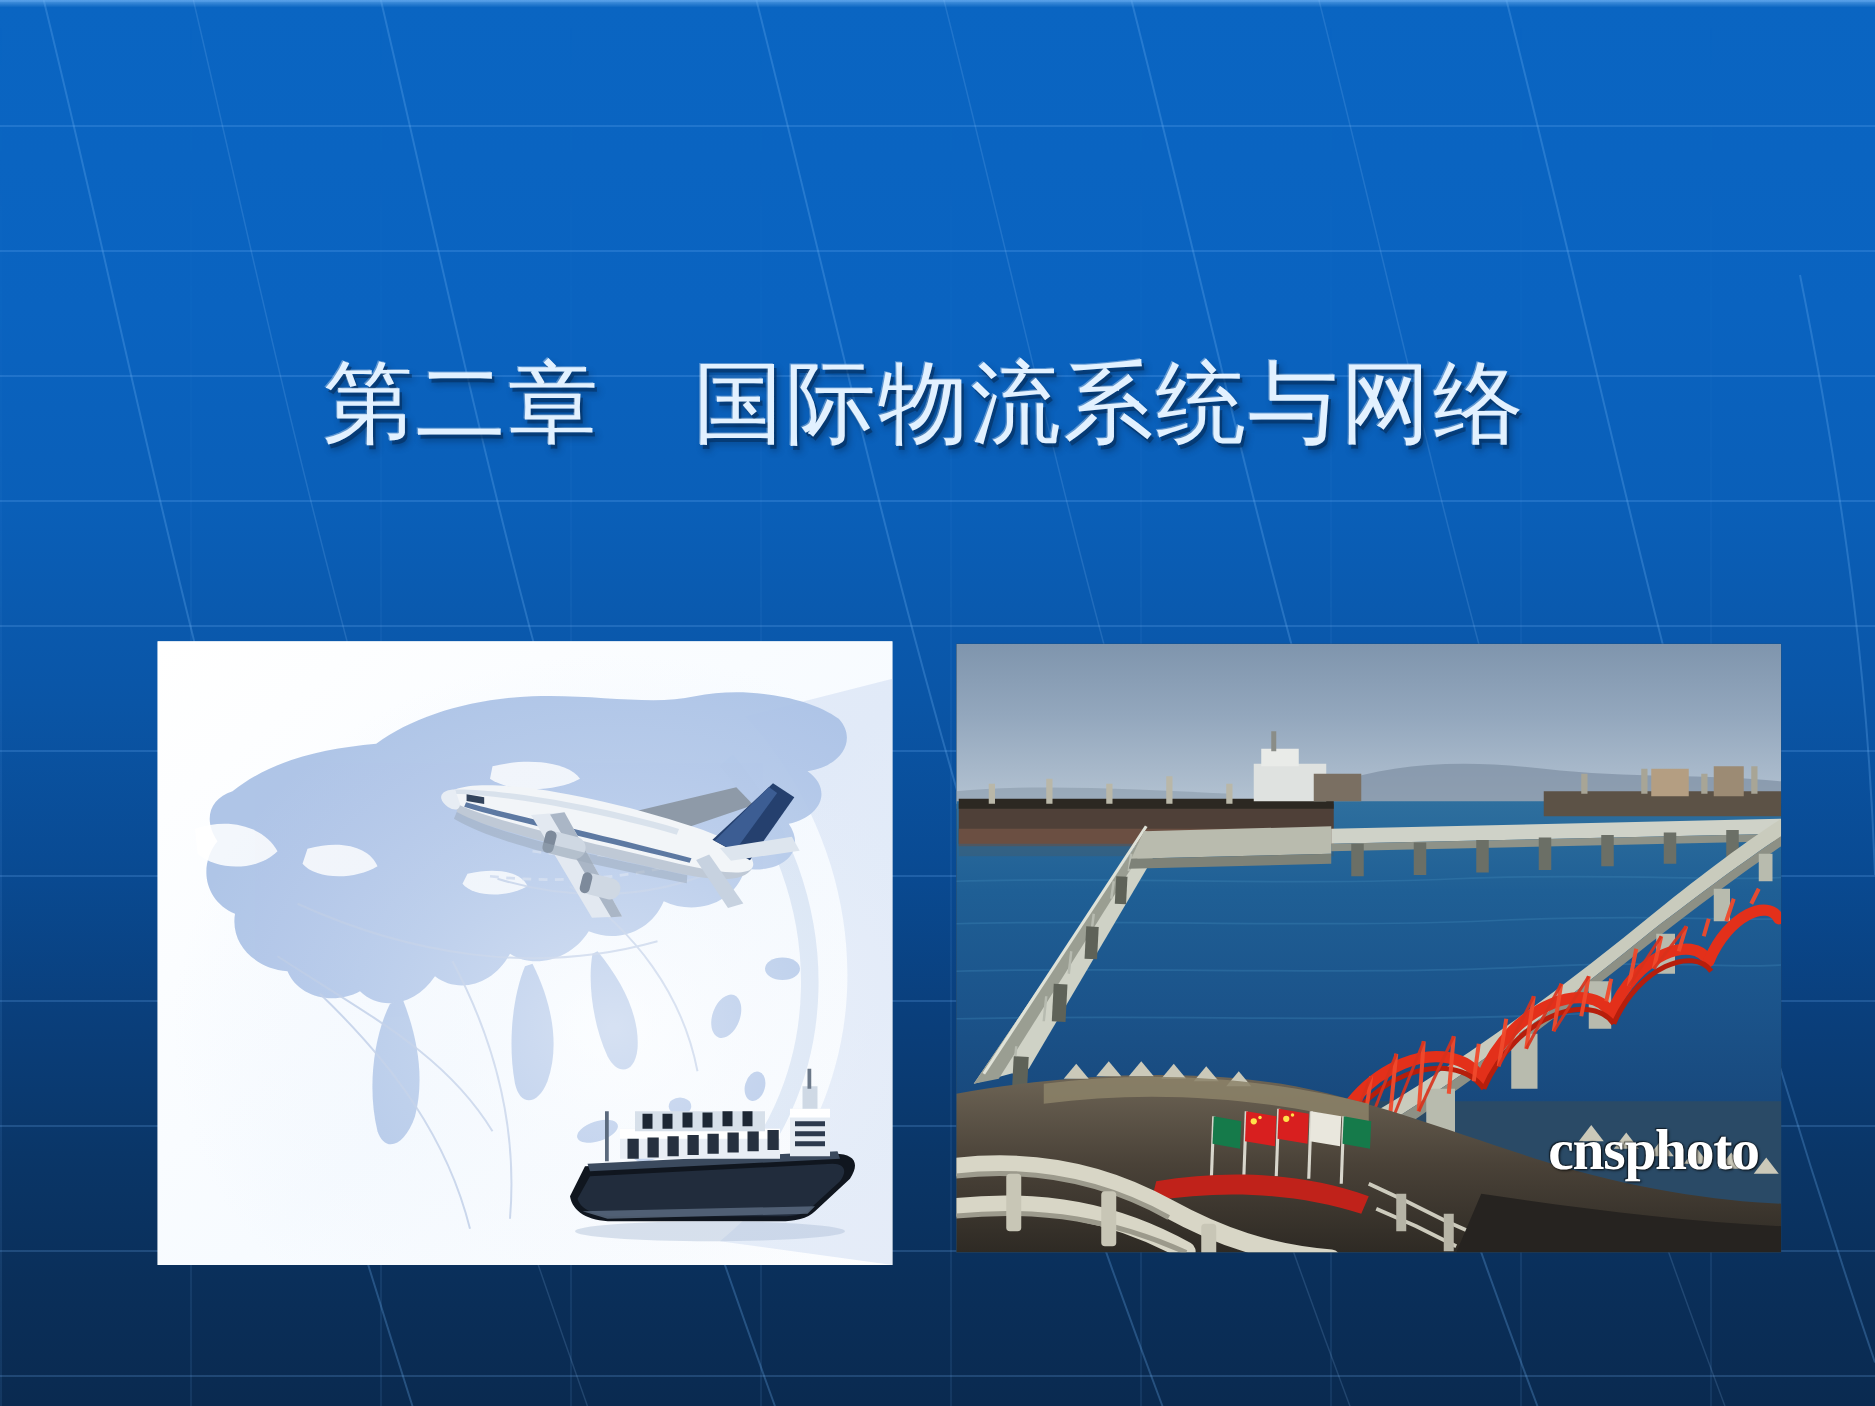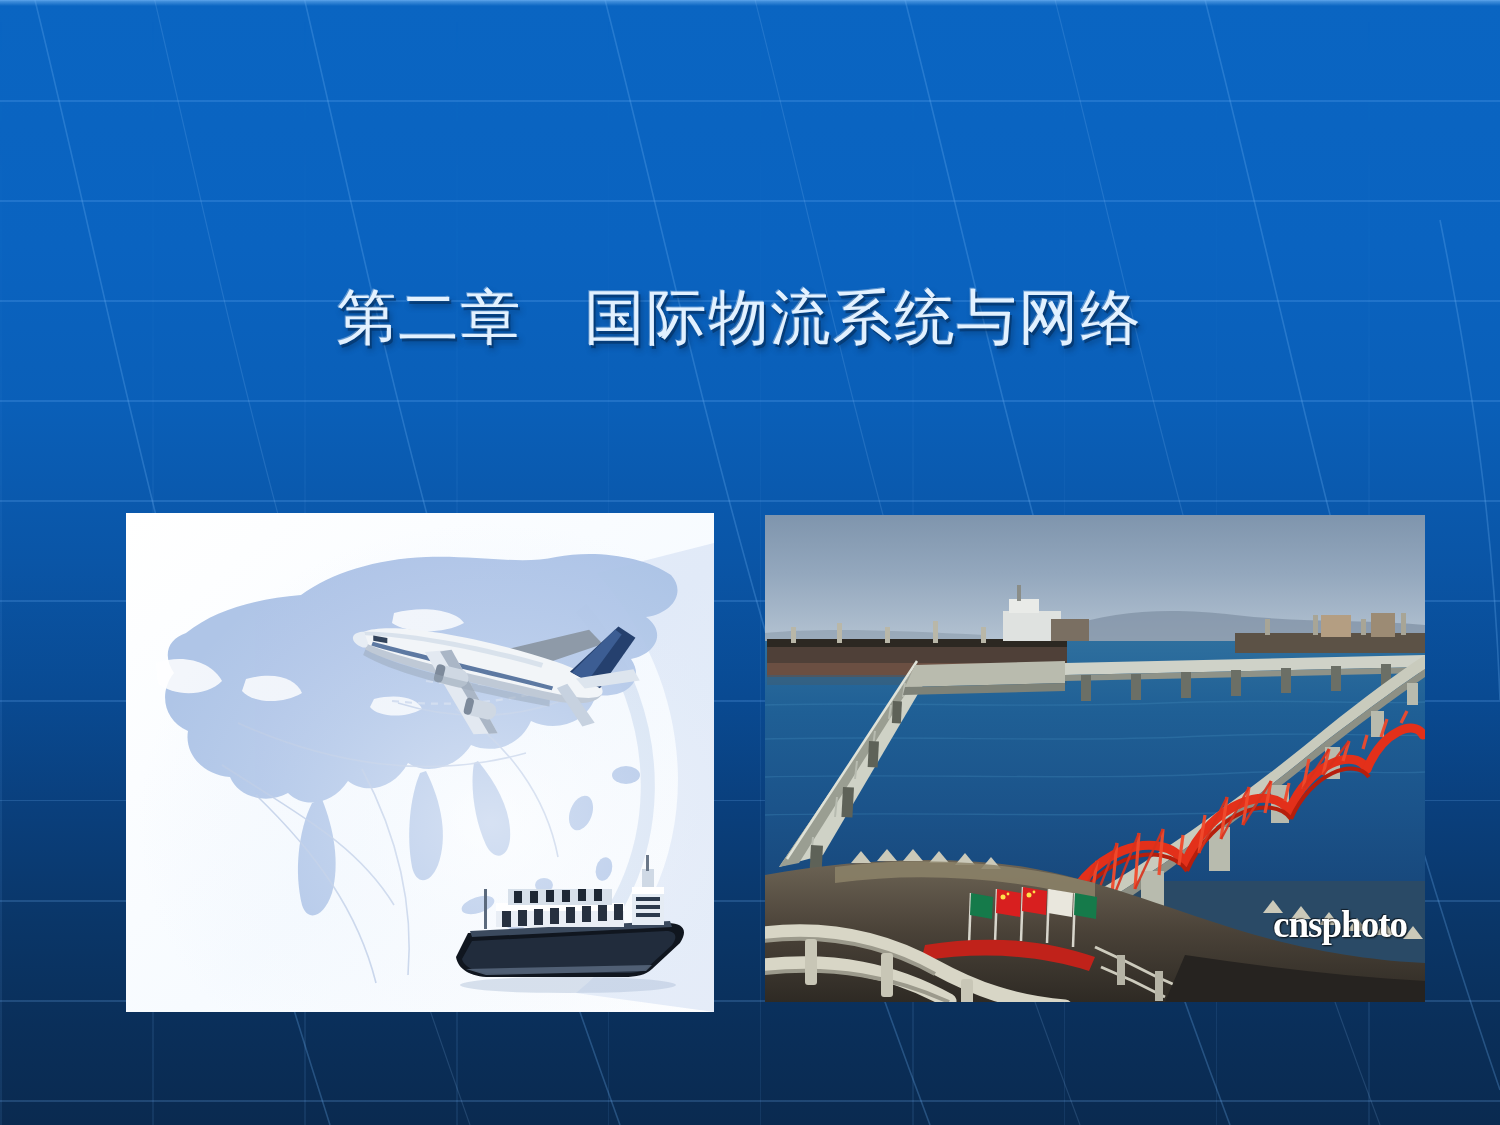--- a/index.html
+++ b/index.html
@@ -35,41 +35,41 @@
         rgba(0,0,0,0) 152px);
      -webkit-mask-image:linear-gradient(180deg,rgba(0,0,0,0) 0%,rgba(0,0,0,.25) 28%,rgba(0,0,0,.9) 60%,rgba(0,0,0,1) 100%);
              mask-image:linear-gradient(180deg,rgba(0,0,0,0) 0%,rgba(0,0,0,.25) 28%,rgba(0,0,0,.9) 60%,rgba(0,0,0,1) 100%);
      pointer-events:none;}
   .swoosh{position:absolute;inset:0;pointer-events:none;}
   .topglow{position:absolute;left:0;top:0;width:100%;height:6px;
      background:linear-gradient(180deg,rgba(140,200,255,.55),rgba(140,200,255,0));}
 
   
   #title{position:absolute;left:0;top:286px;width:1479px;text-align:center;
-     font-size:60px;line-height:1.05;letter-spacing:2px;font-weight:400;
+     font-size:72px;line-height:1.05;letter-spacing:2px;font-weight:400;
      color:#e2f1ff;
      text-shadow:
         2px 3px 0 rgba(3,42,86,.55),
         3px 5px 6px rgba(2,30,64,.45),
        -1px -1px 0 rgba(255,255,255,.35);
      white-space:pre;}
 
   
   .pic{position:absolute;overflow:hidden;}
   #pic-left{left:126px;top:513px;width:588px;height:499px;background:#ffffff;}
   #pic-right{left:765px;top:515px;width:660px;height:487px;background:#2a4a66;}
 
   
   .map-svg{position:absolute;left:0;top:0;width:100%;height:100%;}
 
   
   .photo-svg{position:absolute;left:0;top:0;width:100%;height:100%;}
   #watermark{position:absolute;right:18px;bottom:56px;
      font-family:"Liberation Serif","DejaVu Serif",serif;
-     font-weight:bold;font-size:37px;color:#ffffff;letter-spacing:-1px;
+     font-weight:bold;font-size:46px;color:#ffffff;letter-spacing:-1px;
      text-shadow:1px 1px 2px rgba(0,0,0,.85),-1px -1px 1px rgba(0,0,0,.6);}
 </style>
 </head>
 <body>
 
 <div id="slide">
 
   <div class="topglow"></div>
   <div class="hrules"></div>
   <div class="vrules"></div>

